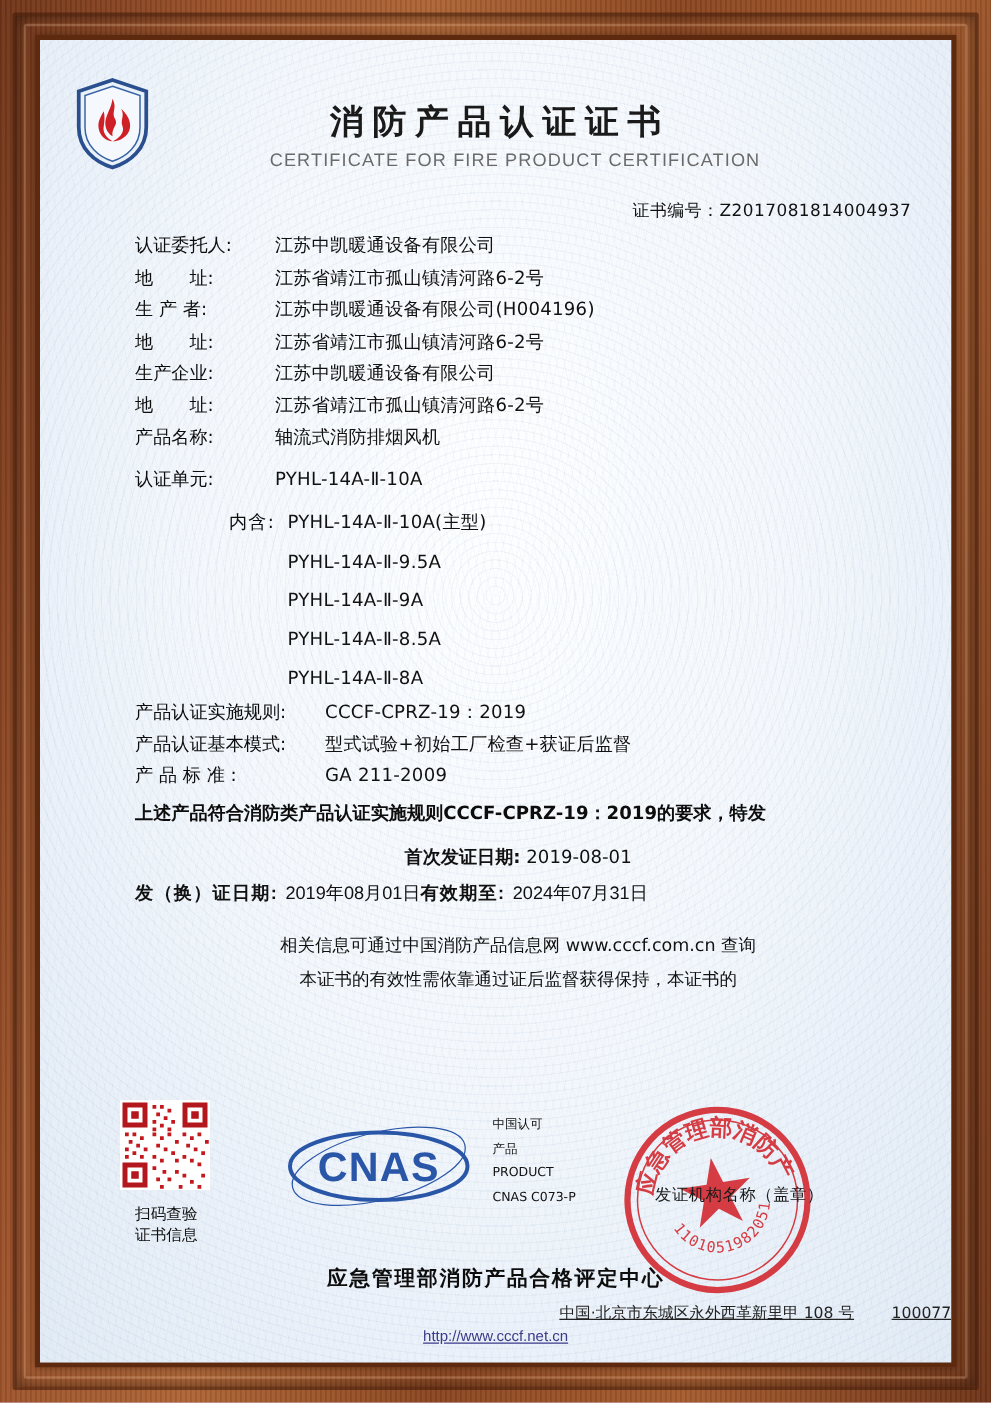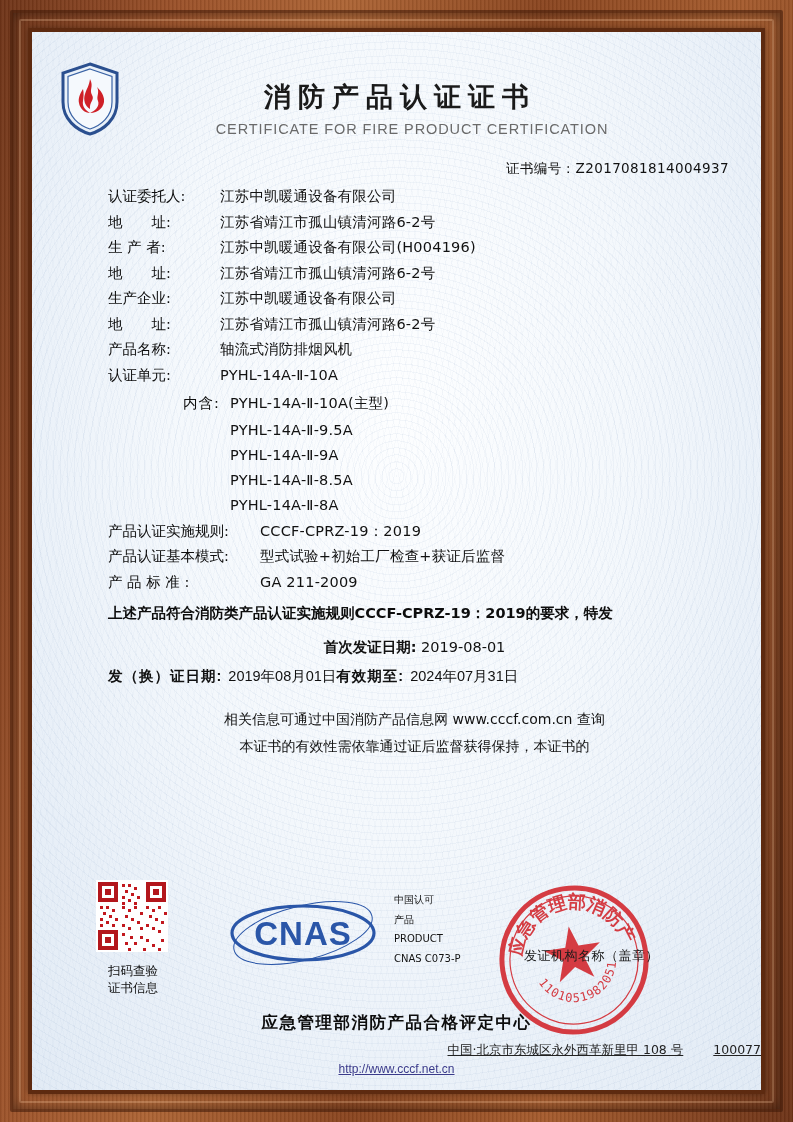--- a/index.html
+++ b/index.html
@@ -179,21 +179,21 @@
     width: 112px;
     flex: 0 0 112px;
     text-align: right;
     padding-right: 0;
     letter-spacing: 1px;
   }
   .row.sub-blank .label {
     width: 112px;
     flex: 0 0 112px;
   }
-  .row.model { margin-bottom: 9px; }
+  .row.model { margin-bottom: 9px; margin-top: 15px; }
 
   .wide-row .label {
     width: 152px;
     flex: 0 0 152px;
   }
 
   .statement {
     margin-top: 8px;
     font-family: "DejaVu Sans", "Liberation Sans", sans-serif;
     font-weight: bold;

